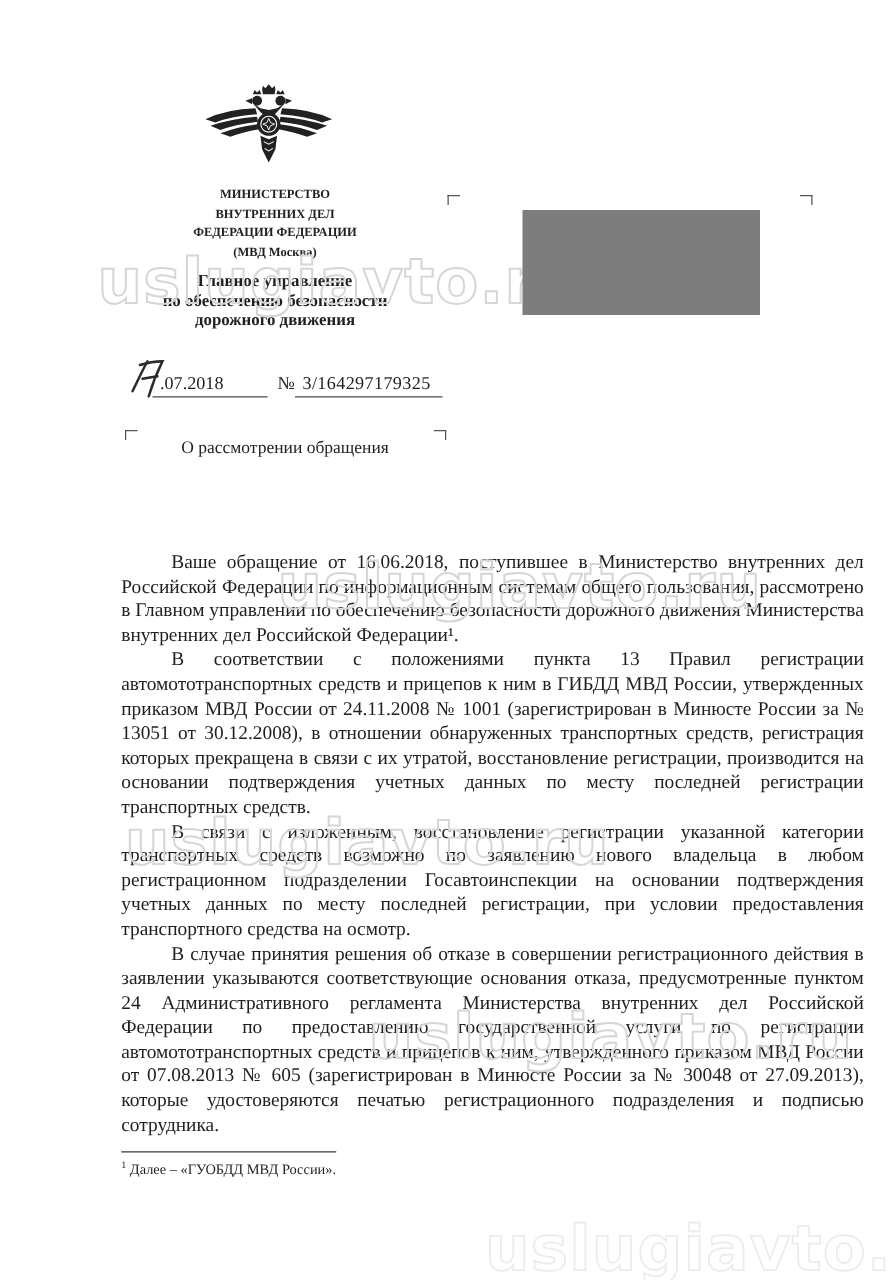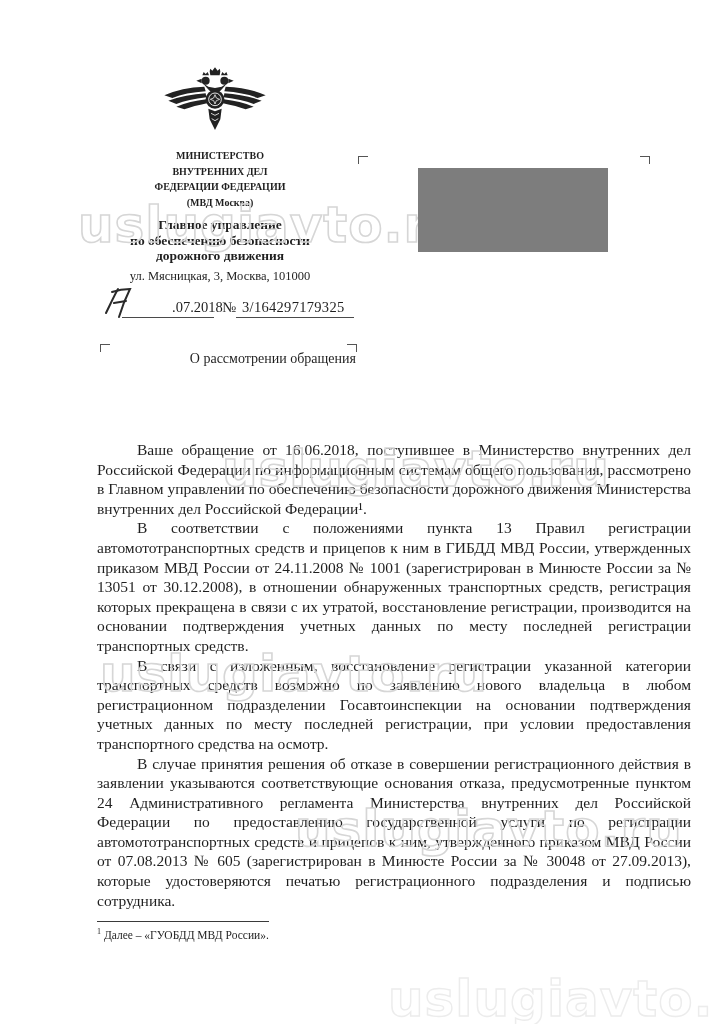--- a/index.html
+++ b/index.html
@@ -22,37 +22,37 @@
   
   .emblem{position:absolute;left:163px;top:66px;z-index:2;}
   
   .letterhead{position:absolute;left:58px;top:148px;width:324px;text-align:center;z-index:2;}
   .lh-ministry div{font-weight:700;font-size:10px;line-height:15.5px;}
   .lh-dept{margin-top:7px;}
   .lh-dept div{font-weight:700;font-size:13.5px;line-height:15.5px;}
   .lh-address{margin-top:5px;font-size:12.5px;line-height:14px;font-weight:400;}
   
   .hand17{position:absolute;left:102px;top:286px;z-index:3;}
-  .ref-date{position:absolute;left:128px;top:299px;font-size:14.5px;z-index:2;margin-left:44px;}
+  .ref-date{position:absolute;left:128px;top:299px;font-size:14.5px;z-index:2;}
   .ref-underline1{position:absolute;left:122px;top:317px;width:92px;border-top:1.3px solid #4a4a4a;z-index:2;}
   .ref-no{position:absolute;left:222px;top:299px;font-size:14.5px;z-index:2;}
   .ref-number{position:absolute;left:242px;top:299px;font-size:14.5px;letter-spacing:.3px;z-index:2;}
   .ref-underline2{position:absolute;left:236px;top:317px;width:118px;border-top:1.3px solid #4a4a4a;z-index:2;}
   
   .corner{position:absolute;width:9px;height:7px;z-index:2;}
   .corner.l{border-top:1.5px solid #555;border-left:1.5px solid #555;}
   .corner.r{border-top:1.5px solid #555;border-right:1.5px solid #555;}
   .c-addr-l{left:358px;top:156px;}
   .c-addr-r{left:640px;top:156px;}
   .c-subj-l{left:100px;top:344px;}
   .c-subj-r{left:347px;top:344px;}
   
   .redaction{position:absolute;left:418px;top:168px;width:190px;height:84px;background:#7d7d7d;z-index:6;}
   
-  .subject{position:absolute;left:100px;top:351px;width:256px;text-align:right;font-size:14px;z-index:2;}
+  .subject{position:absolute;left:100px;top:351px;width:256px;text-align:center;font-size:14px;z-index:2;}
   
   .body-text{position:absolute;left:97px;top:440px;width:594px;z-index:2;
     font-size:15.5px;line-height:19.6px;text-align:justify;}
   .body-text p{margin:0;text-indent:40px;}
   
   .fn-rule{position:absolute;left:97px;top:921px;width:172px;border-top:1.2px solid #3a3a3a;z-index:2;}
   .footnote{position:absolute;left:97px;top:927px;width:420px;font-size:11.5px;z-index:2;}
   .footnote sup{font-size:8px;}
 </style>
 </head>
@@ -97,21 +97,20 @@
       <div>МИНИСТЕРСТВО</div>
       <div>ВНУТРЕННИХ ДЕЛ</div>
       <div>ФЕДЕРАЦИИ ФЕДЕРАЦИИ</div>
       <div>(МВД Москва)</div>
     </div>
     <div class="lh-dept">
       <div>Главное управление</div>
       <div>по обеспечению безопасности</div>
       <div>дорожного движения</div>
     </div>
-    <div class="lh-address">ул. Мясницкая, 3, Москва, 101000</div>
   </div>
 
   <div class="hand17">
     <svg width="36" height="34" viewBox="0 0 36 34" xmlns="http://www.w3.org/2000/svg">
       <g stroke="#2a2a2a" stroke-width="2" fill="none" stroke-linecap="round">
         <path d="M4,27 C8,19 12,10 16,3"></path>
         <path d="M10,6 C16,4 22,3 28,3 C24,11 20,21 17,31"></path>
         <path d="M12,17 L24,15"></path>
       </g>
     </svg>

